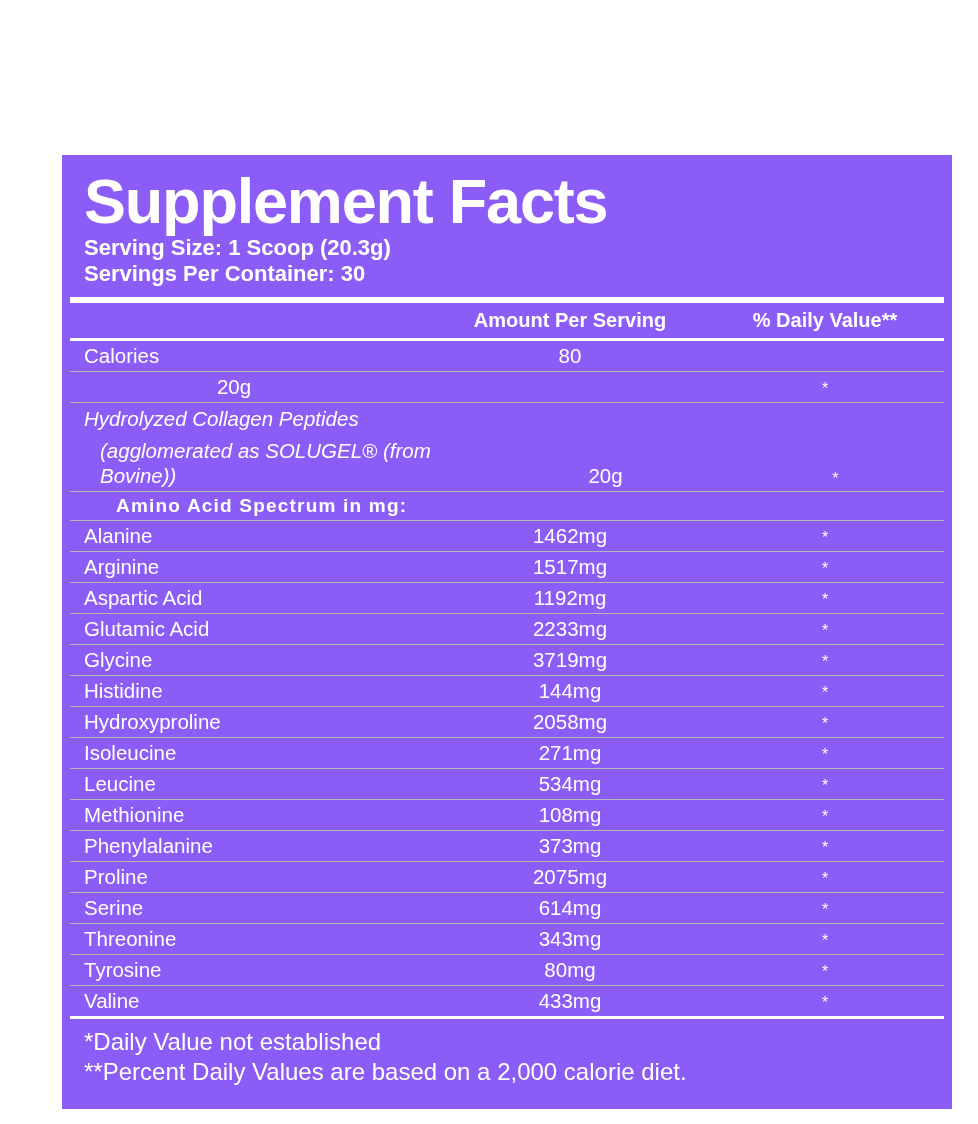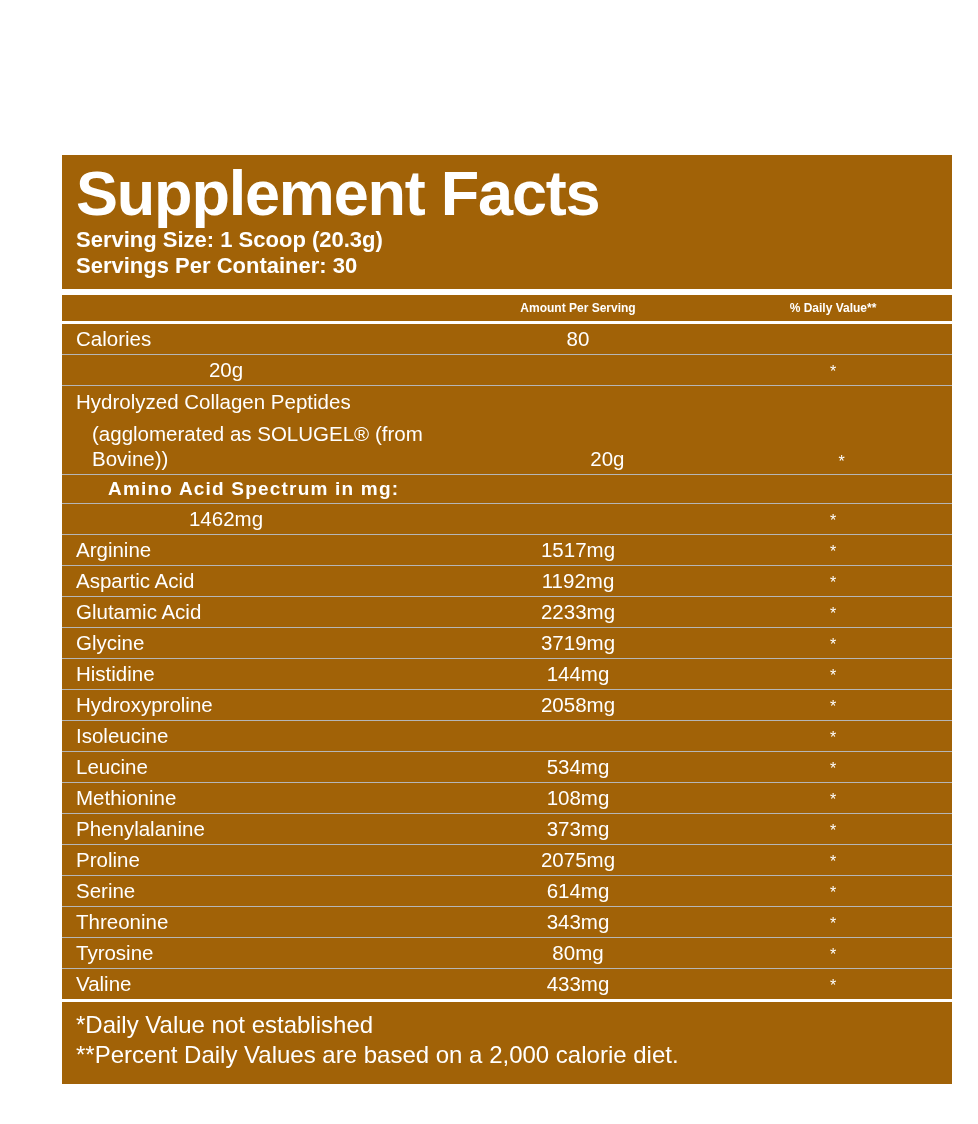--- a/index.html
+++ b/index.html
@@ -13,24 +13,24 @@
     font-family: "Liberation Sans", sans-serif;
     position: relative;
     overflow: hidden;
   }
 
   .panel {
     position: absolute;
     left: 62px;
     top: 155px;
     width: 890px;
-    background: #a16207;
+    background: #8b5cf6;
     color: #ffffff;
     box-sizing: border-box;
-    padding: 0;
+    padding: 8px;
   }
 
   
   .title-block {
     padding: 6px 14px 4px 14px;
   }
   .sf-title {
     font-weight: bold;
     font-size: 63px;
     line-height: 1.02;
@@ -59,21 +59,21 @@
   }
   .rule-thin {
     height: 1px;
     background: #b6b6b6;
   }
 
   
   .col-head {
     display: flex;
     align-items: flex-end;
-    font-size: 12px;
+    font-size: 20px;
     font-weight: bold;
     padding: 6px 14px 6px 14px;
   }
   .ch-spacer { flex: 1 1 auto; }
   .ch-amount {
     width: 300px;
     text-align: center;
   }
   .ch-dv {
     width: 210px;
@@ -102,20 +102,21 @@
     text-align: center;
   }
   .row .dv {
     width: 210px;
     text-align: center;
     font-size: 16px;
   }
   .row.two-line .name {
     line-height: 1.22;
     white-space: normal;
+    font-style: italic;
   }
   .row.two-line .amount,
   .row.two-line .dv {
     align-self: flex-end;
   }
   .indent { padding-left: 16px; display: block; margin-top: 7px; }
 
   .section-label {
     font-weight: bold;
     letter-spacing: 1.2px;
@@ -181,20 +182,21 @@
 
     <div class="row">
       <span class="name section-label">Amino Acid Spectrum in mg:</span>
       <span class="amount"></span>
       <span class="dv"></span>
     </div>
     <div class="rule-thin"></div>
 
     <div id="amino-rows">
         <div class="row">
+          <span class="name">Alanine</span>
           <span class="amount">1462mg</span>
           <span class="dv">*</span>
         </div>
         <div class="rule-thin"></div>
         <div class="row">
           <span class="name">Arginine</span>
           <span class="amount">1517mg</span>
           <span class="dv">*</span>
         </div>
         <div class="rule-thin"></div>
@@ -223,20 +225,21 @@
         </div>
         <div class="rule-thin"></div>
         <div class="row">
           <span class="name">Hydroxyproline</span>
           <span class="amount">2058mg</span>
           <span class="dv">*</span>
         </div>
         <div class="rule-thin"></div>
         <div class="row">
           <span class="name">Isoleucine</span>
+          <span class="amount">271mg</span>
           <span class="dv">*</span>
         </div>
         <div class="rule-thin"></div>
         <div class="row">
           <span class="name">Leucine</span>
           <span class="amount">534mg</span>
           <span class="dv">*</span>
         </div>
         <div class="rule-thin"></div>
         <div class="row">

